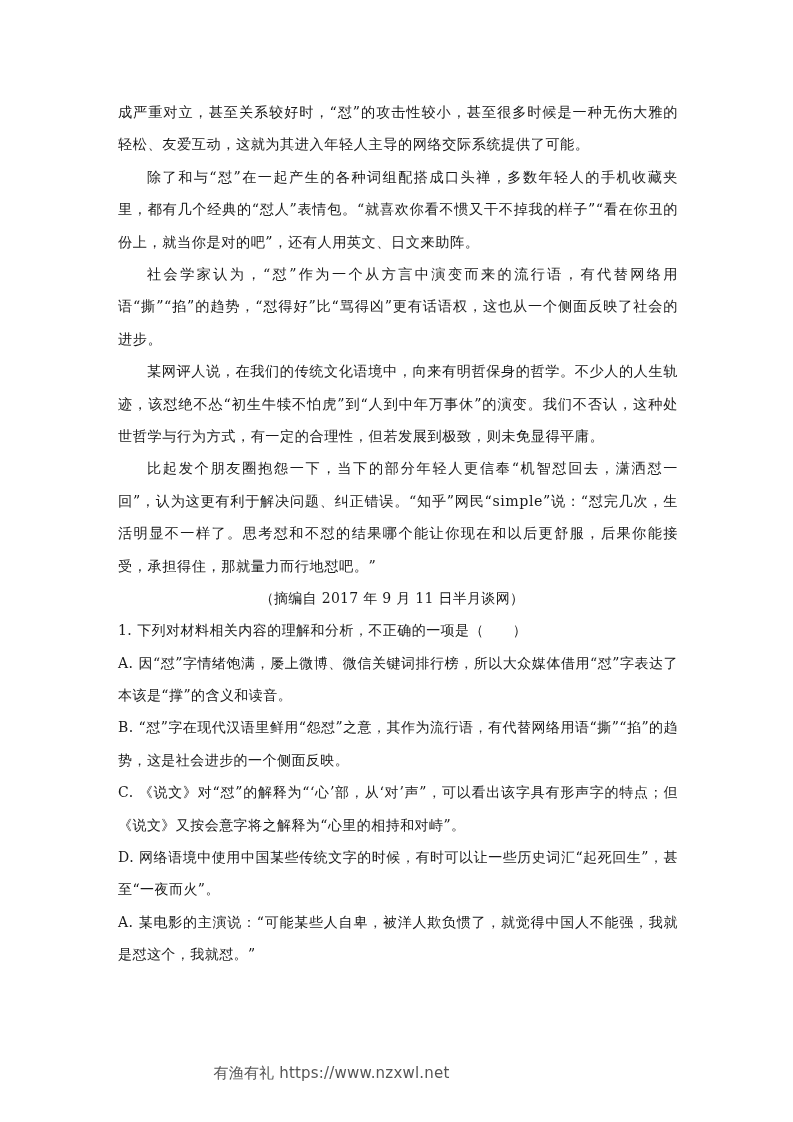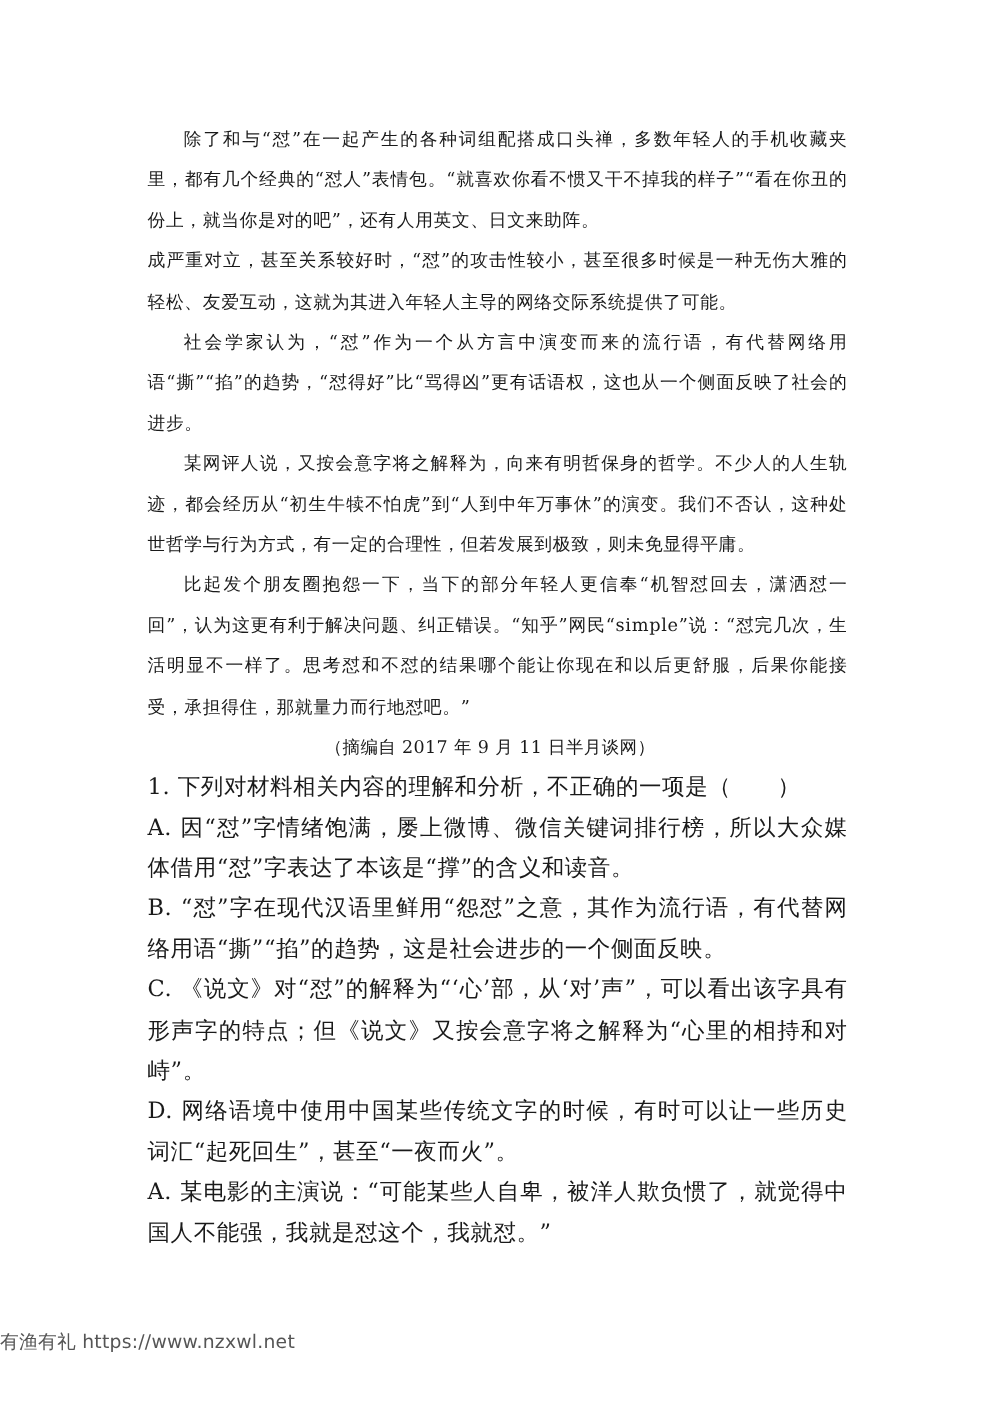--- a/index.html
+++ b/index.html
@@ -2,33 +2,33 @@
 <html><head>
 <meta charset="utf-8">
 <style>
   html, body { margin: 0; padding: 0; background: #ffffff; }
   body { width: 793px; height: 1122px; position: relative; overflow: hidden;
          font-family: "DejaVu Serif", "Liberation Serif", serif; color: #1a1a1a; }
   .page { position: absolute; left: 118px; top: 96px; width: 560px; }
   .para { font-size: 14.2px; line-height: 32.4px; margin: 0; text-align: justify; text-justify: inter-ideograph; letter-spacing: 0.55px; }
   .indent { text-indent: 29px; }
   .source { text-align: center; font-size: 14px; line-height: 32px; margin: 0; padding-right: 12px; letter-spacing: 0.3px; }
-  .q { font-size: 18px; line-height: 32.4px; margin: 0; text-align: justify; letter-spacing: 0.45px; }
+  .q { font-size: 14px; line-height: 32.4px; margin: 0; text-align: justify; letter-spacing: 0.45px; }
   .qstem { margin-top: 0; }
-  .footer { position: absolute; left: 0; width: 663px; top: 1064px; 
+  .footer { position: absolute; left: 0; width: 663px; top: 1064px; text-align: center;
             font-family: "DejaVu Sans", "Liberation Sans", sans-serif; font-size: 15px; color: #555; letter-spacing: 0.2px; }
 </style>
 </head>
 <body>
 
 <div class="page">
+  <p class="para">成严重对立，甚至关系较好时，“怼”的攻击性较小，甚至很多时候是一种无伤大雅的轻松、友爱互动，这就为其进入年轻人主导的网络交际系统提供了可能。</p>
   <p class="para indent">除了和与“怼”在一起产生的各种词组配搭成口头禅，多数年轻人的手机收藏夹里，都有几个经典的“怼人”表情包。“就喜欢你看不惯又干不掉我的样子”“看在你丑的份上，就当你是对的吧”，还有人用英文、日文来助阵。</p>
-  <p class="para">成严重对立，甚至关系较好时，“怼”的攻击性较小，甚至很多时候是一种无伤大雅的轻松、友爱互动，这就为其进入年轻人主导的网络交际系统提供了可能。</p>
   <p class="para indent">社会学家认为，“怼”作为一个从方言中演变而来的流行语，有代替网络用语“撕”“掐”的趋势，“怼得好”比“骂得凶”更有话语权，这也从一个侧面反映了社会的进步。</p>
-  <p class="para indent">某网评人说，又按会意字将之解释为，向来有明哲保身的哲学。不少人的人生轨迹，都会经历从“初生牛犊不怕虎”到“人到中年万事休”的演变。我们不否认，这种处世哲学与行为方式，有一定的合理性，但若发展到极致，则未免显得平庸。</p>
+  <p class="para indent">某网评人说，在我们的传统文化语境中，向来有明哲保身的哲学。不少人的人生轨迹，该怼绝不怂“初生牛犊不怕虎”到“人到中年万事休”的演变。我们不否认，这种处世哲学与行为方式，有一定的合理性，但若发展到极致，则未免显得平庸。</p>
   <p class="para indent">比起发个朋友圈抱怨一下，当下的部分年轻人更信奉“机智怼回去，潇洒怼一回”，认为这更有利于解决问题、纠正错误。“知乎”网民“simple”说：“怼完几次，生活明显不一样了。思考怼和不怼的结果哪个能让你现在和以后更舒服，后果你能接受，承担得住，那就量力而行地怼吧。”</p>
   <p class="source">（摘编自 2017 年 9 月 11 日半月谈网）</p>
 
   <div>
     <p class="q qstem">1. 下列对材料相关内容的理解和分析，不正确的一项是（　　）</p>
     <p class="q">A. 因“怼”字情绪饱满，屡上微博、微信关键词排行榜，所以大众媒体借用“怼”字表达了本该是“撑”的含义和读音。</p>
     <p class="q">B. “怼”字在现代汉语里鲜用“怨怼”之意，其作为流行语，有代替网络用语“撕”“掐”的趋势，这是社会进步的一个侧面反映。</p>
     <p class="q">C. 《说文》对“怼”的解释为“‘心’部，从‘对’声”，可以看出该字具有形声字的特点；但《说文》又按会意字将之解释为“心里的相持和对峙”。</p>
     <p class="q">D. 网络语境中使用中国某些传统文字的时候，有时可以让一些历史词汇“起死回生”，甚至“一夜而火”。</p>
   </div>

